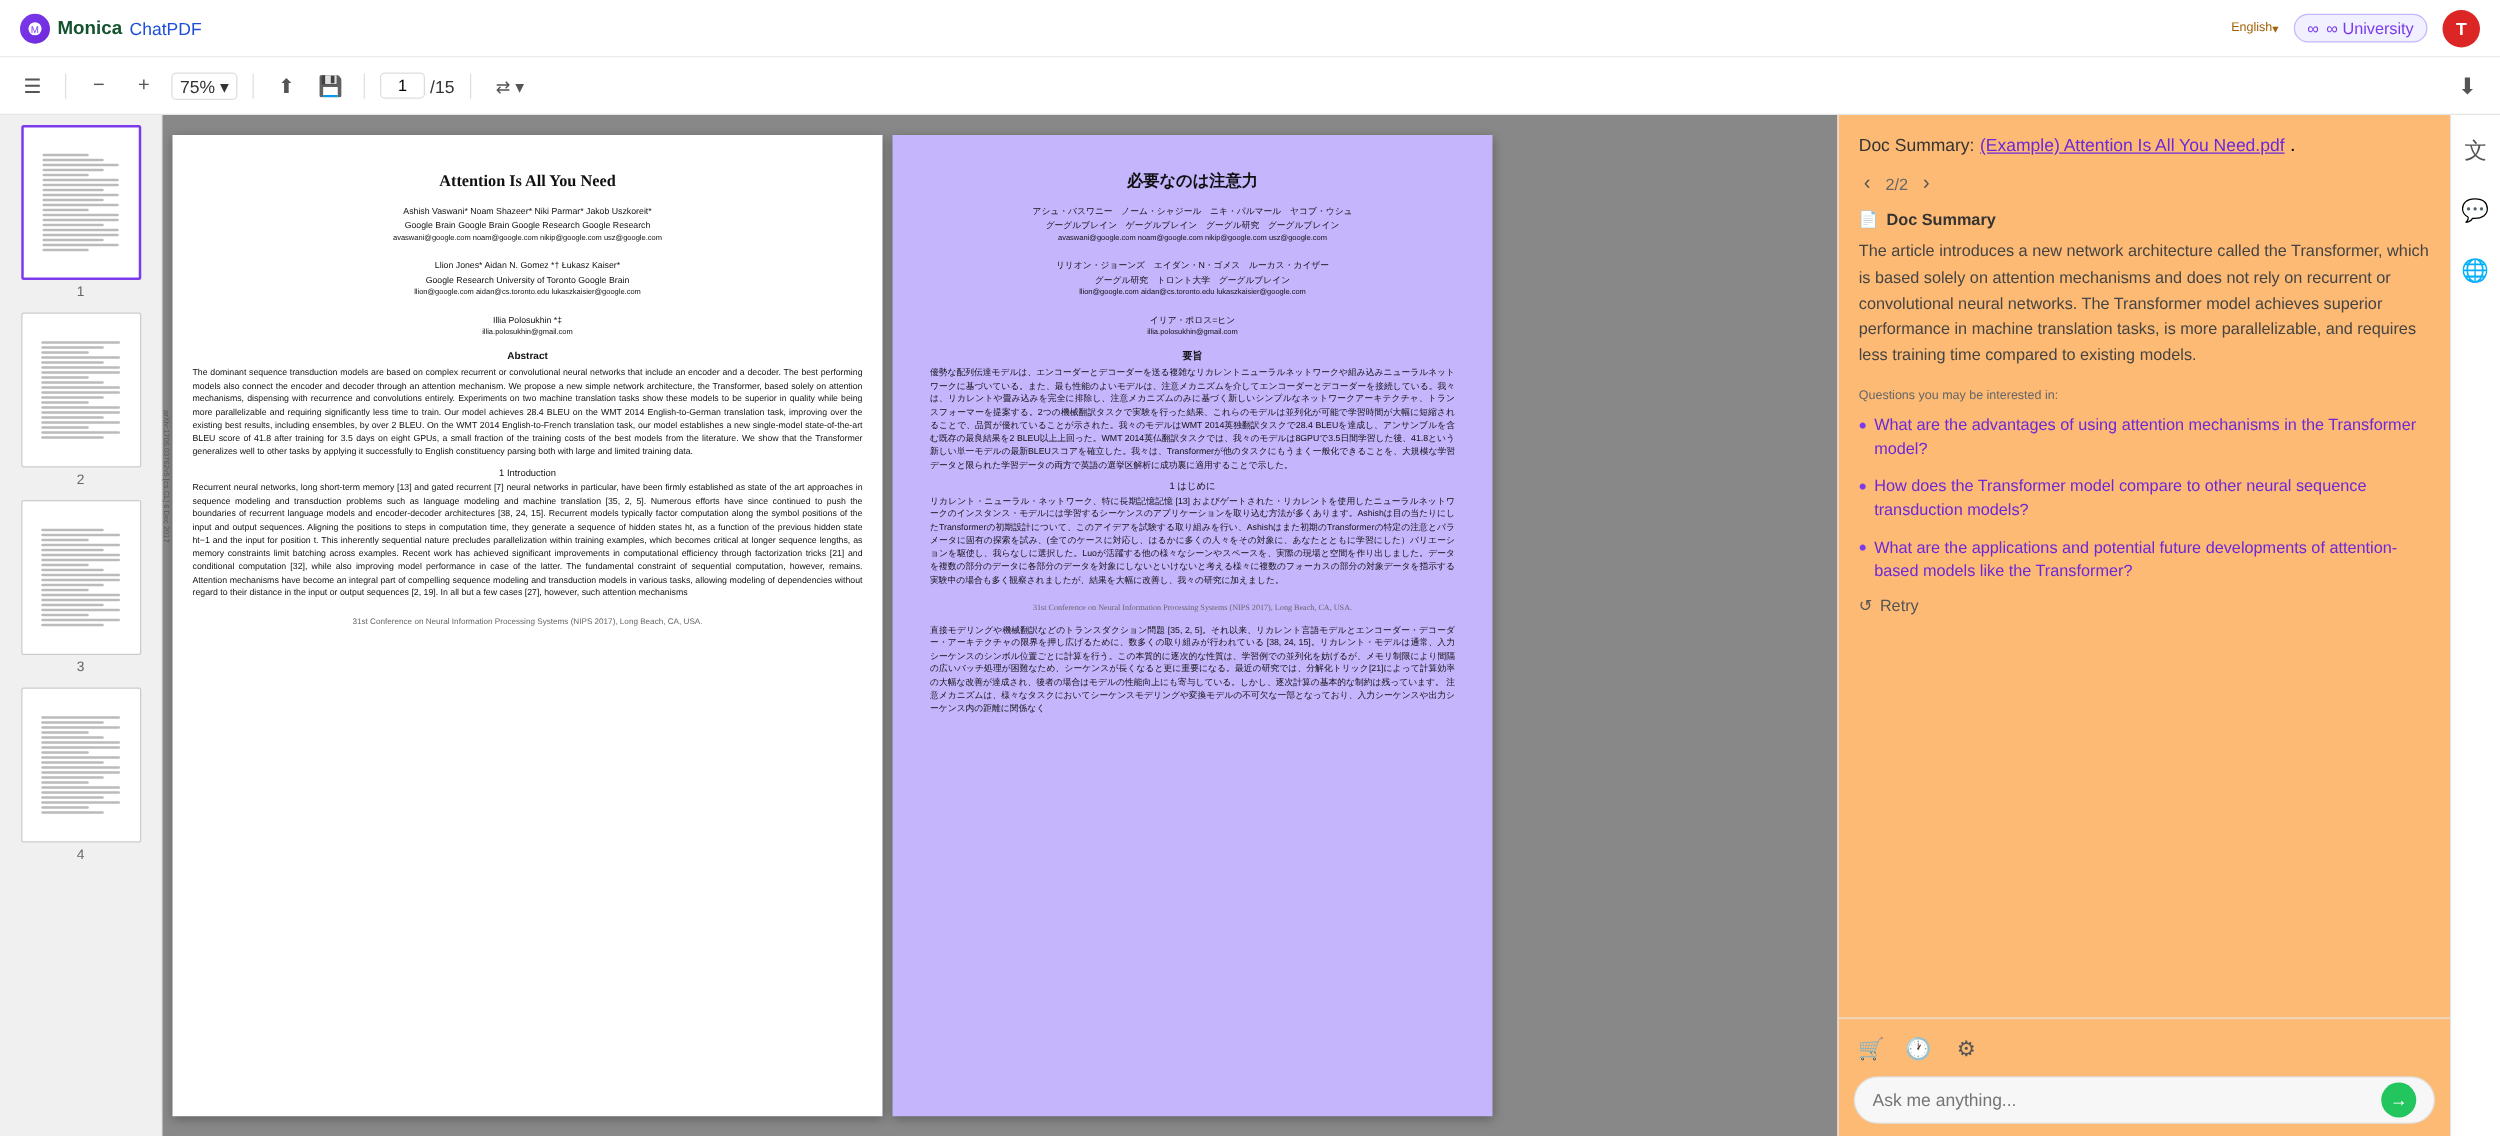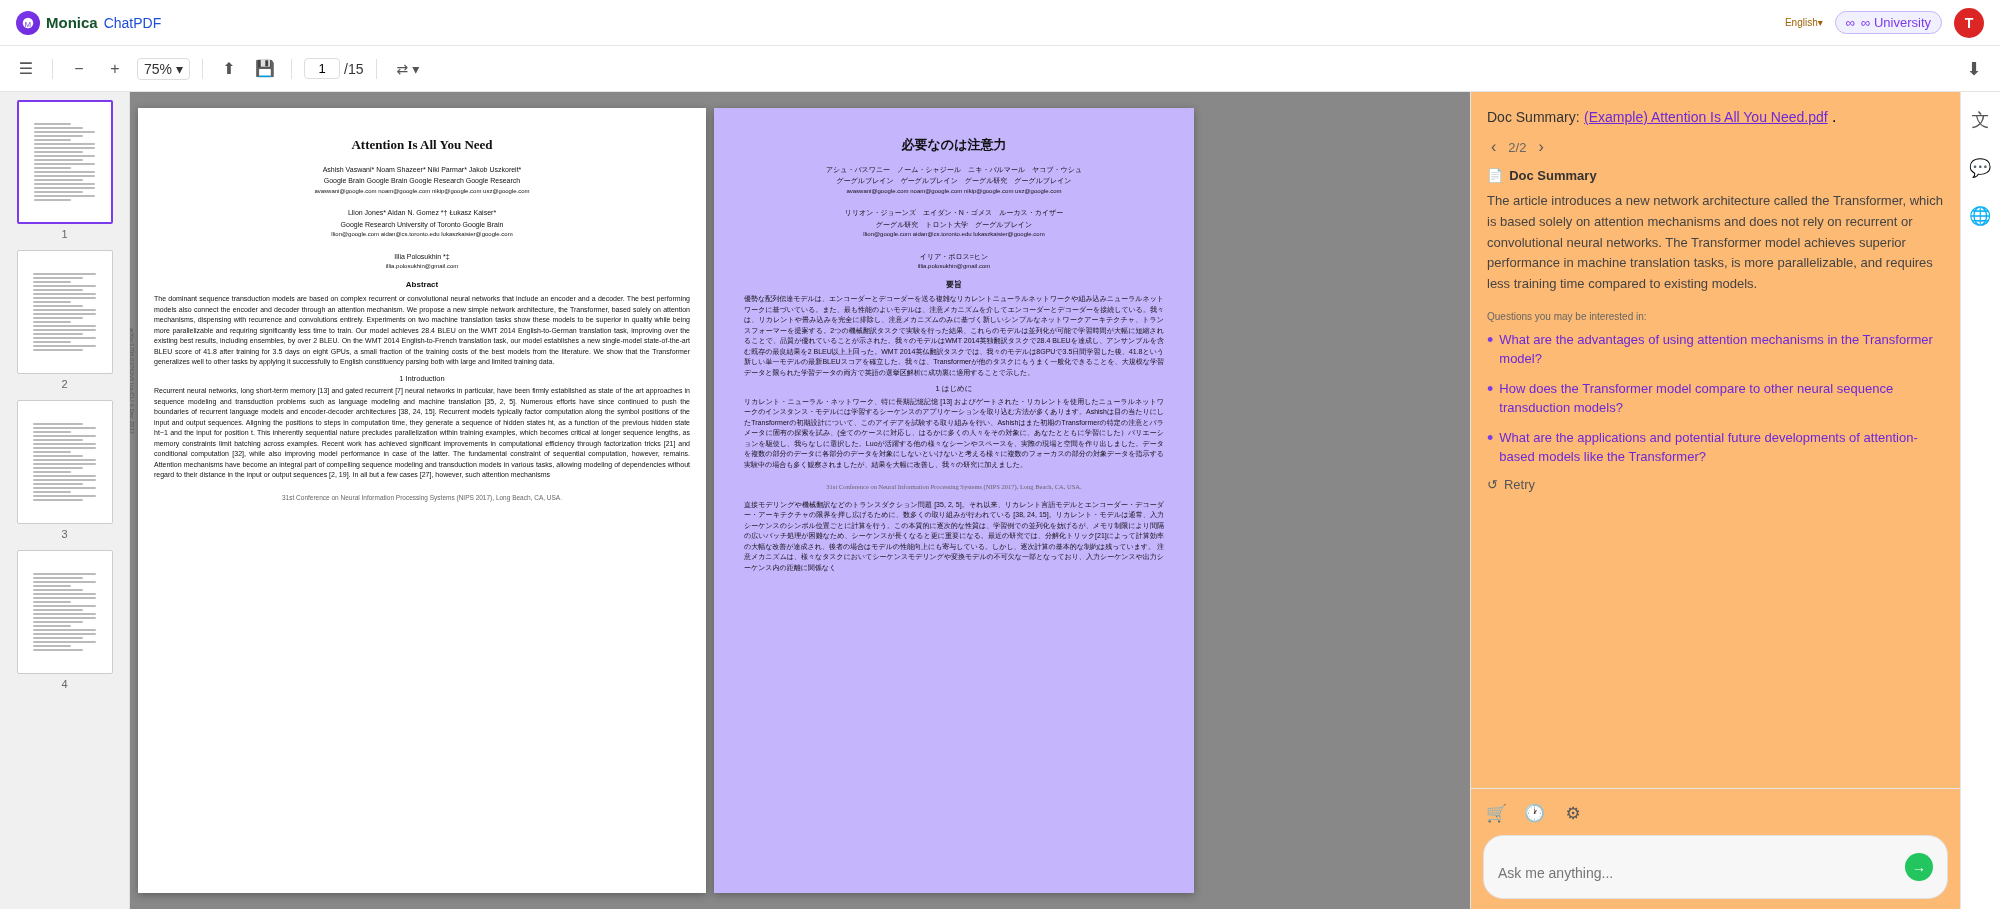--- a/index.html
+++ b/index.html
@@ -75,21 +75,21 @@
     .questions-label { font-size: 10px; color: #666; margin-bottom: 8px; }
     .question-item { display: flex; align-items: flex-start; gap: 6px; margin-bottom: 10px; cursor: pointer; }
     .question-dot { color: #7c3aed; font-size: 18px; line-height: 1; flex-shrink: 0; margin-top: 1px; }
     .question-text { font-size: 13px; color: #6d28d9; line-height: 1.5; }
     .retry-btn { display: flex; align-items: center; gap: 6px; font-size: 13px; color: #555; cursor: pointer; margin-top: 8px; }
 
     
     .chat-area { border-top: 1px solid #e5e5e5; padding: 10px 12px; display: flex; flex-direction: column; gap: 8px; }
     .chat-tools { display: flex; align-items: center; gap: 10px; }
     .chat-tool-btn { width: 28px; height: 28px; border: none; background: none; cursor: pointer; display: flex; align-items: center; justify-content: center; border-radius: 4px; color: #555; font-size: 17px; }
-    .chat-input-row { display: flex; align-items: flex-end; gap: 8px; background: #f7f7f7; border: 1px solid #e0e0e0; border-radius: 20px; padding: 17px 14px; }
+    .chat-input-row { display: flex; align-items: center; gap: 8px; background: #f7f7f7; border: 1px solid #e0e0e0; border-radius: 20px; padding: 4px 14px; }
     .chat-input { flex: 1; border: none; background: transparent; font-size: 14px; color: #333; outline: none; }
     .chat-send-btn { width: 28px; height: 28px; border-radius: 50%; background: #22c55e; border: none; cursor: pointer; display: flex; align-items: center; justify-content: center; color: white; font-size: 14px; }
 
     
     .side-icons { width: 40px; background: #fff; border-left: 1px solid #e5e5e5; display: flex; flex-direction: column; align-items: center; padding: 12px 0; gap: 16px; flex-shrink: 0; }
     .side-icon-btn { width: 32px; height: 32px; border: none; background: none; cursor: pointer; display: flex; align-items: center; justify-content: center; border-radius: 4px; color: #555; font-size: 16px; }
 
     
     ::-webkit-scrollbar { width: 6px; }
     ::-webkit-scrollbar-thumb { background: #ccc; border-radius: 3px; }

